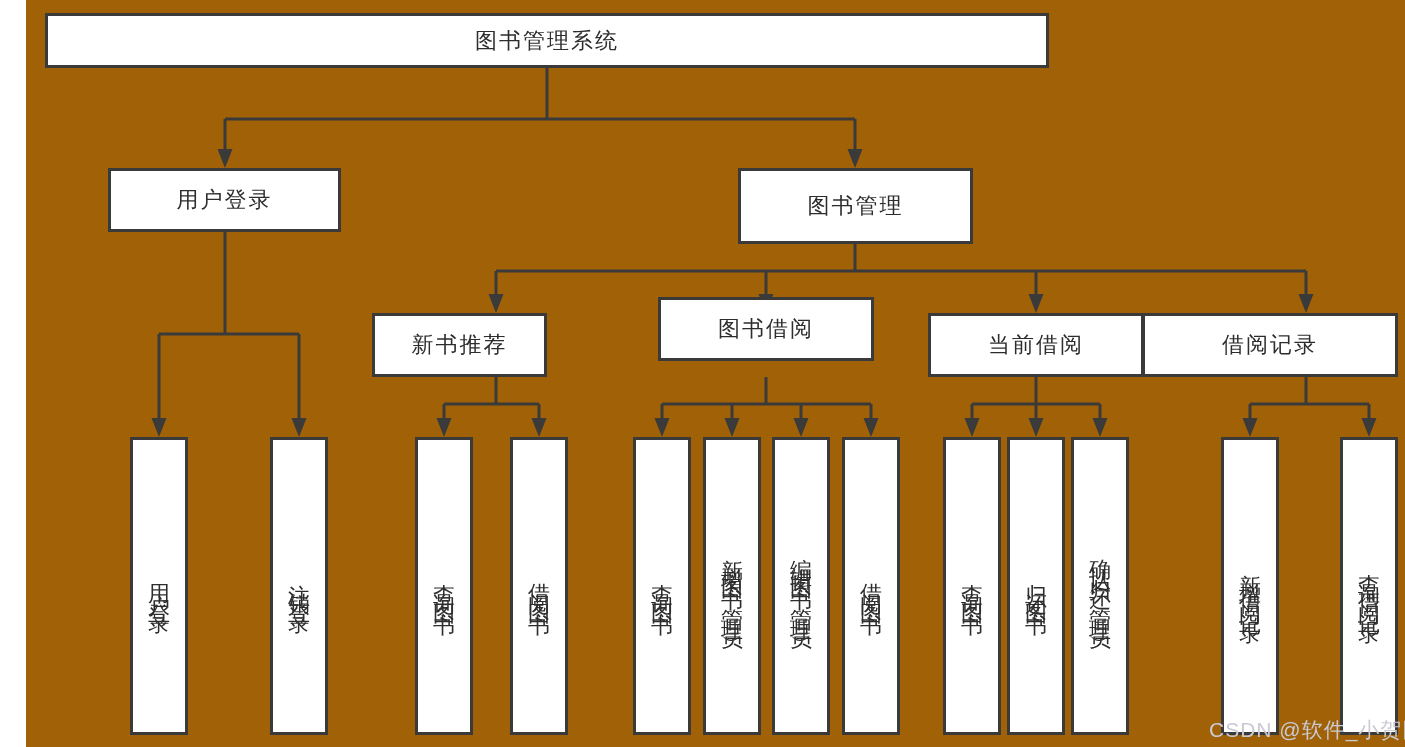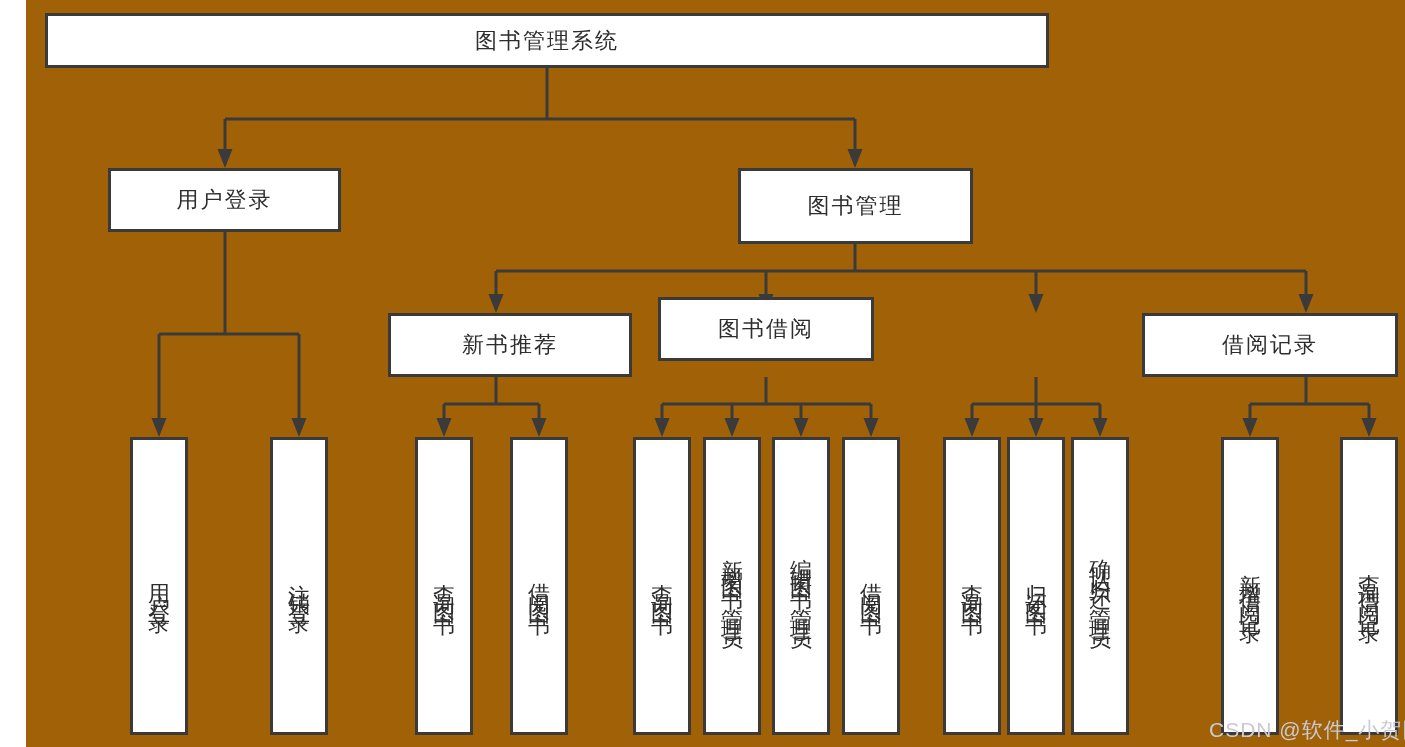--- a/index.html
+++ b/index.html
@@ -107,22 +107,23 @@
       <polygon points="1216.5,418 1231.5,418 1224,437"></polygon>
       <polygon points="1335.5,418 1350.5,418 1343,437"></polygon>
     </g>
   </svg>
 
   <div class="hbox" style="left:19px;top:13px;width:1004px;height:55px">图书管理系统</div>
 
   <div class="hbox" style="left:82px;top:168px;width:233px;height:64px">用户登录</div>
   <div class="hbox" style="left:712px;top:168px;width:235px;height:76px">图书管理</div>
 
-  <div class="hbox" style="left:362px;top:313px;width:244px;height:64px">新书推荐</div>
+  <div class="hbox" style="left:346px;top:313px;width:175px;height:64px">新书推荐</div>
   <div class="hbox" style="left:632px;top:297px;width:216px;height:64px">图书借阅</div>
+  <div class="hbox" style="left:902px;top:313px;width:216px;height:64px">当前借阅</div>
   <div class="hbox" style="left:1116px;top:313px;width:256px;height:64px">借阅记录</div>
 
   <div class="vbox" style="left:104px;top:437px;width:58px;height:298px">
     <span class="vtext">用户登录</span>
   </div>
   <div class="vbox" style="left:244px;top:437px;width:58px;height:298px">
     <span class="vtext">注销登录</span>
   </div>
 
   <div class="vbox" style="left:389px;top:437px;width:58px;height:298px">

